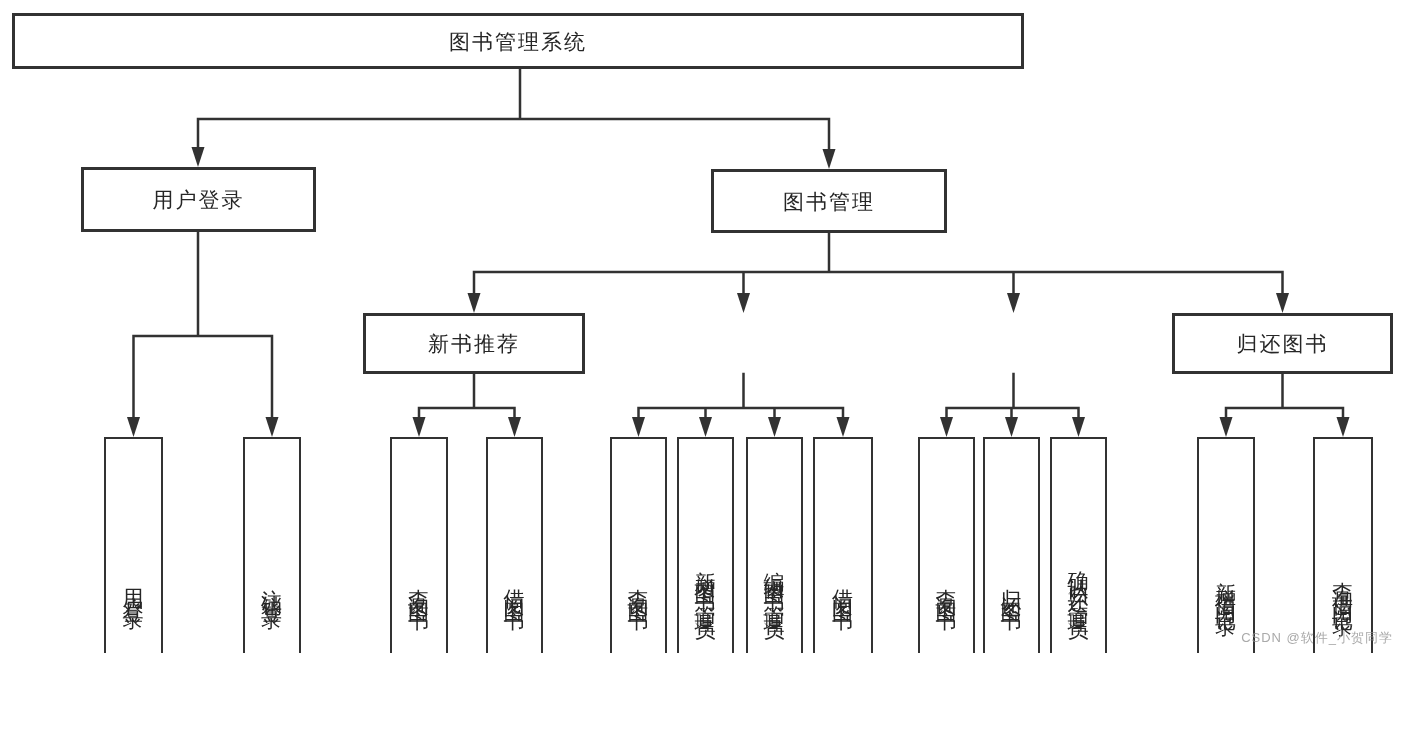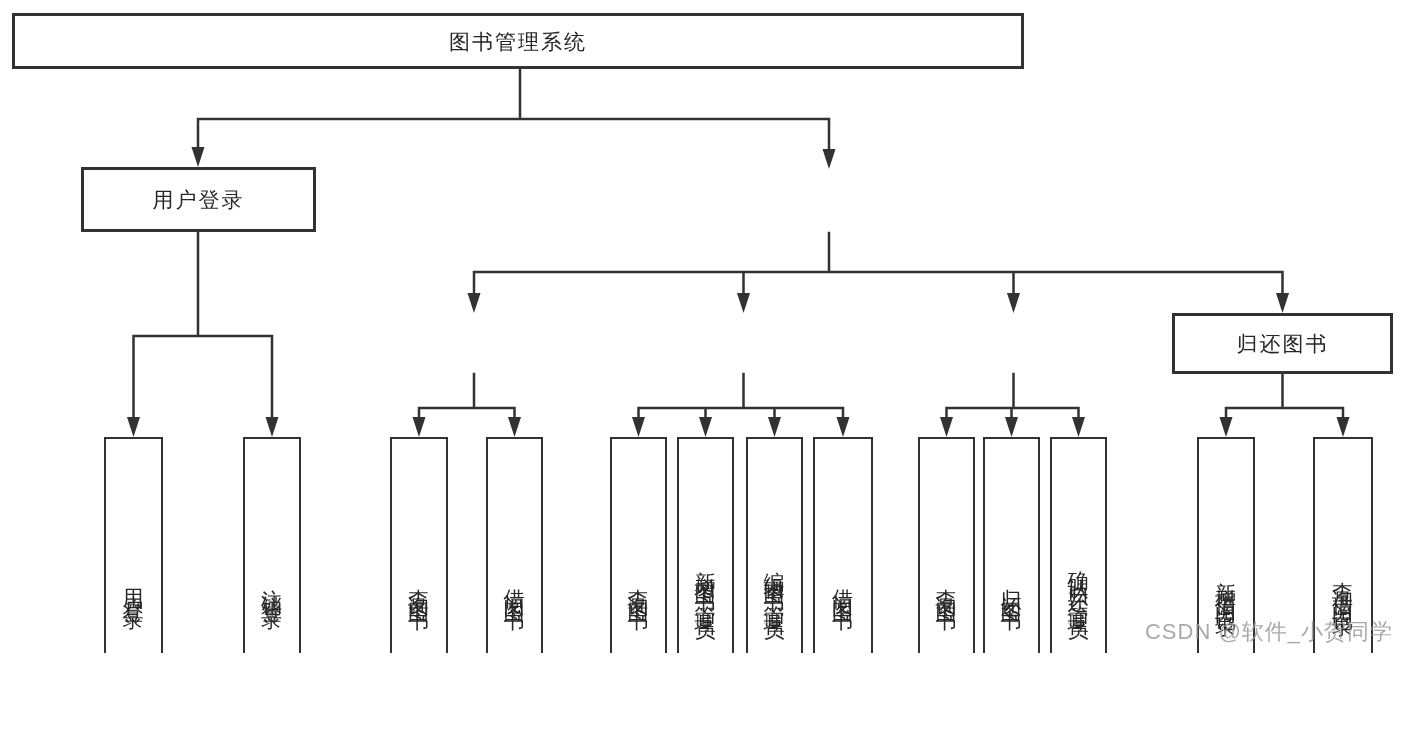--- a/index.html
+++ b/index.html
@@ -14,21 +14,21 @@
     display:flex;align-items:center;justify-content:center;
     font-size:21px;color:#262626;letter-spacing:2px;line-height:1;
   }
   .vnode{border-width:2px;letter-spacing:0;}
   .vtext{
     writing-mode:vertical-rl;text-orientation:mixed;
     font-size:21px;letter-spacing:7px;color:#262626;white-space:nowrap;
   }
   #watermark{
     position:absolute;right:12px;bottom:6px;z-index:3;
-    font-size:22px;letter-spacing:1px;color:rgba(150,150,150,0.82);
+    font-size:13px;letter-spacing:1px;color:rgba(150,150,150,0.82);
   }
 </style>
 </head>
 <body>
 
 <div id="stage">
 
   <svg id="wires" width="1405" height="747" viewBox="0 0 1405 747">
     <g stroke="#323232" stroke-width="2.5" fill="none" stroke-linecap="square">
       <path d="M520,69 V119 M198,119 H829 M198,119 V150 M829,119 V152"></path>
@@ -62,21 +62,27 @@
     </g>
   </svg>
 
   <div class="node" style="left:12px;top:13px;width:1012px;height:56px;">
     <span>图书管理系统</span>
   </div>
 
   <div class="node" style="left:81px;top:167px;width:235px;height:65px;">
     <span>用户登录</span>
   </div>
+  <div class="node" style="left:711px;top:169px;width:236px;height:64px;">
+    <span>图书管理</span>
+  </div>
 
+  <div class="node" style="left:363px;top:313px;width:222px;height:61px;">
+    <span>新书推荐</span>
+  </div>
   <div class="node" style="left:1172px;top:313px;width:221px;height:61px;">
     <span>归还图书</span>
   </div>
 
   <div class="node vnode" style="left:104px;top:437px;width:59px;height:297px;">
     <span class="vtext">用户登录</span>
   </div>
   <div class="node vnode" style="left:243px;top:437px;width:58px;height:297px;">
     <span class="vtext">注销登录</span>
   </div>

